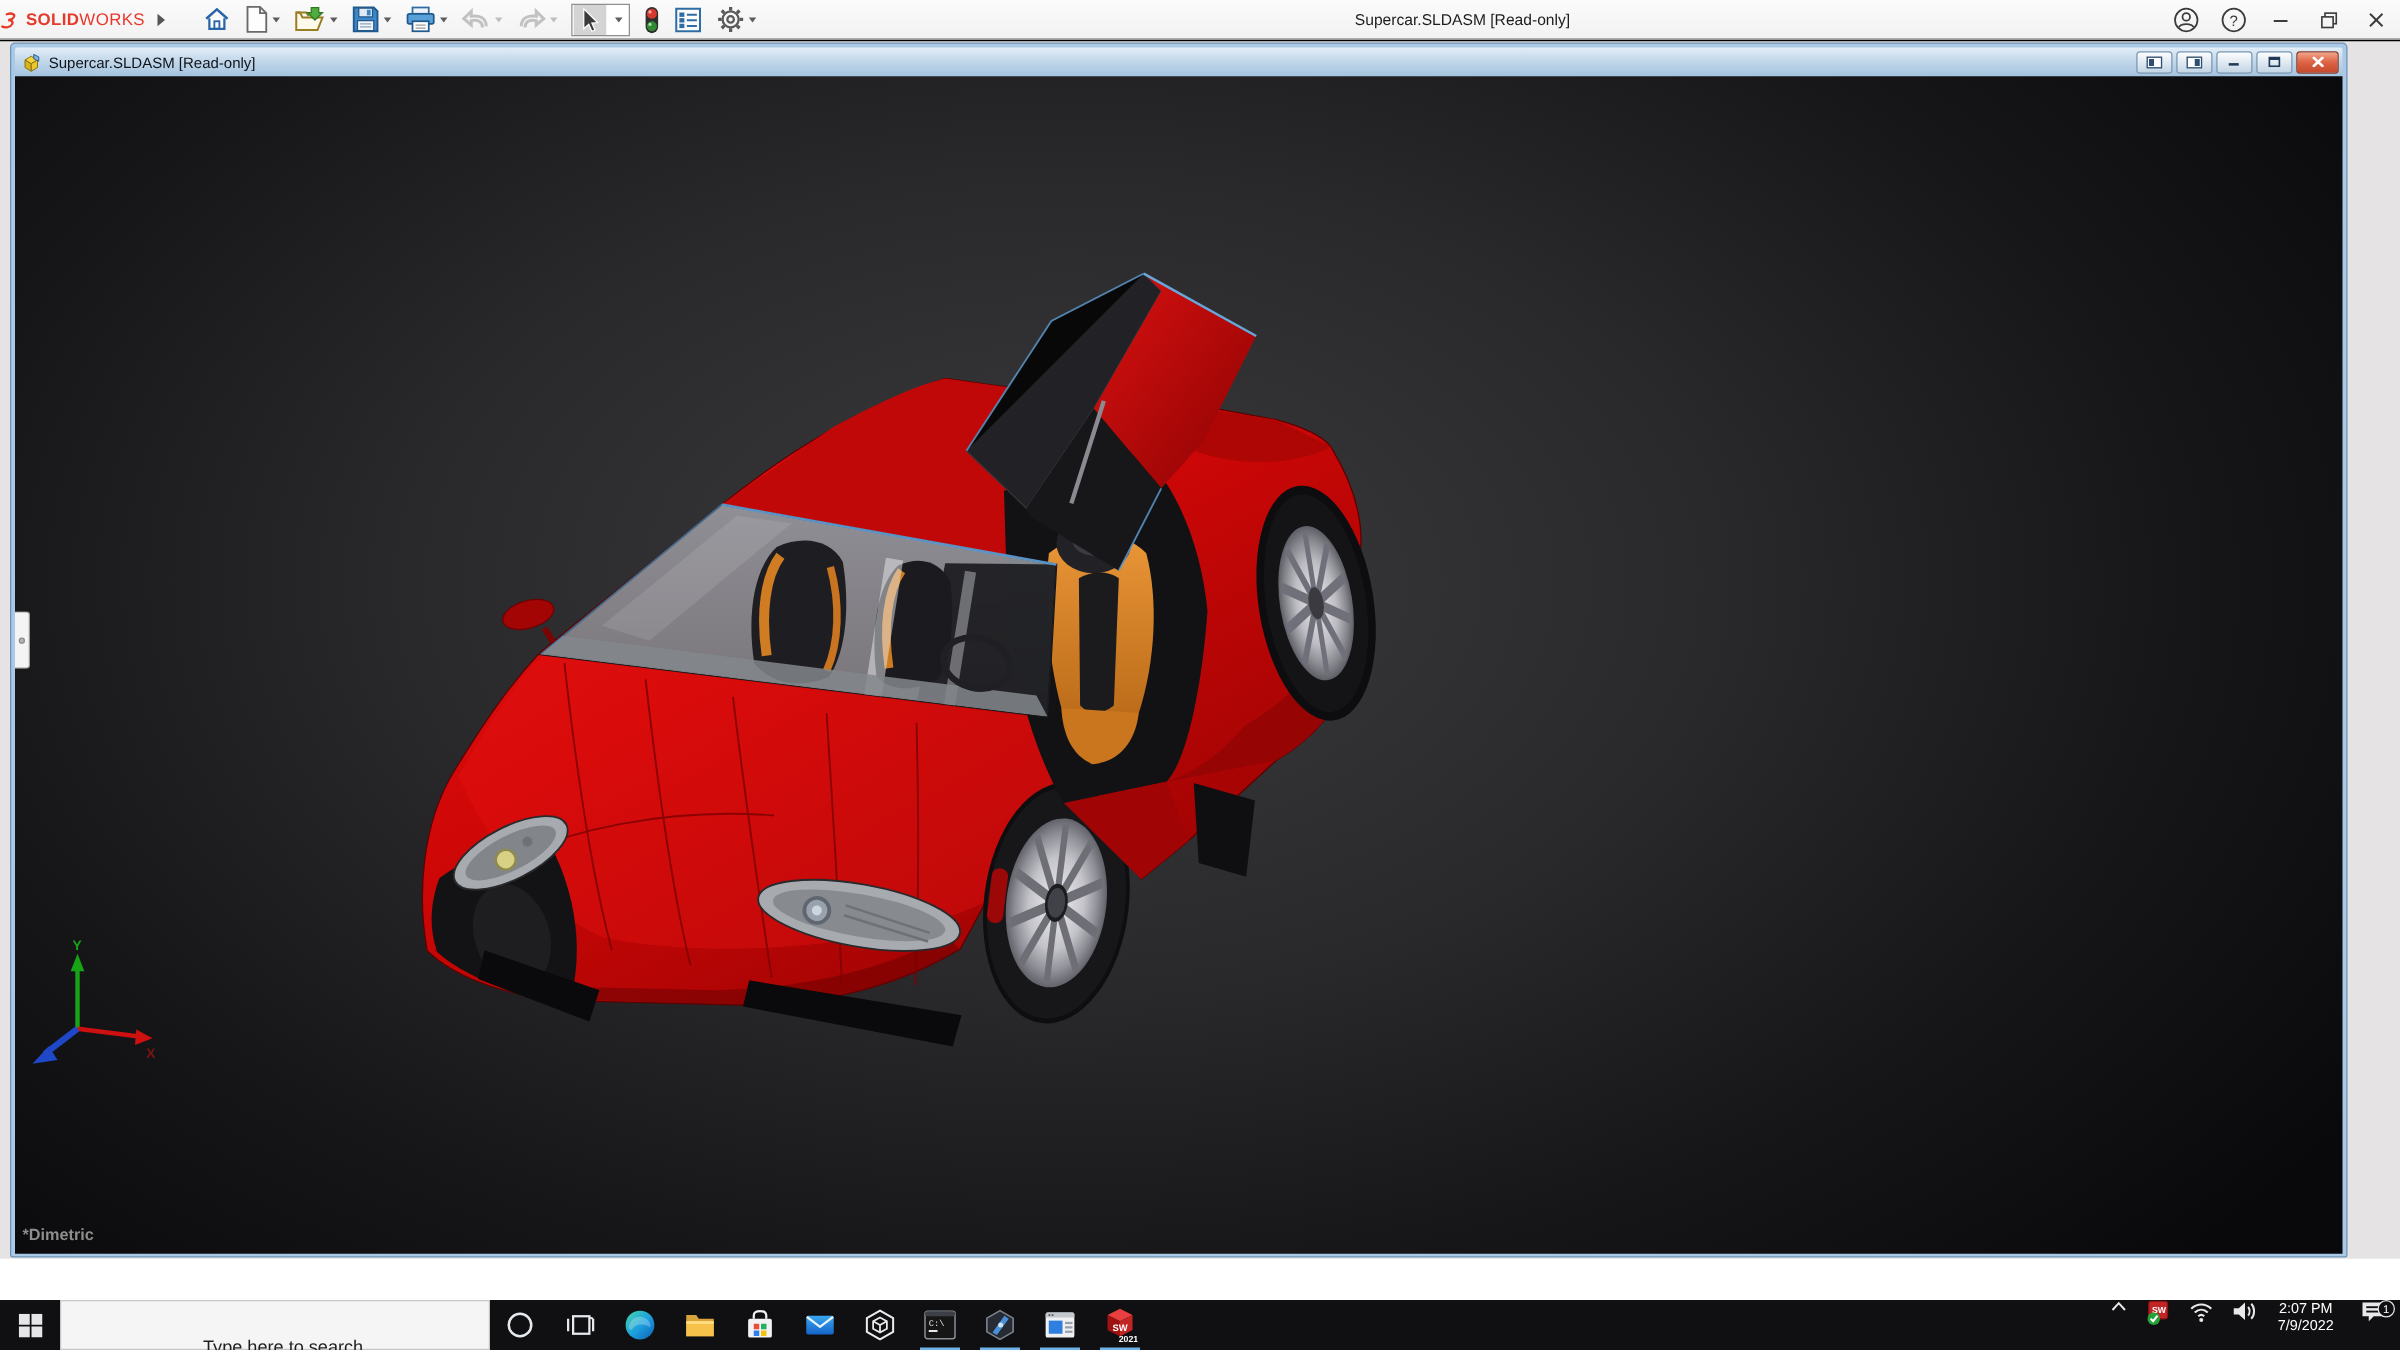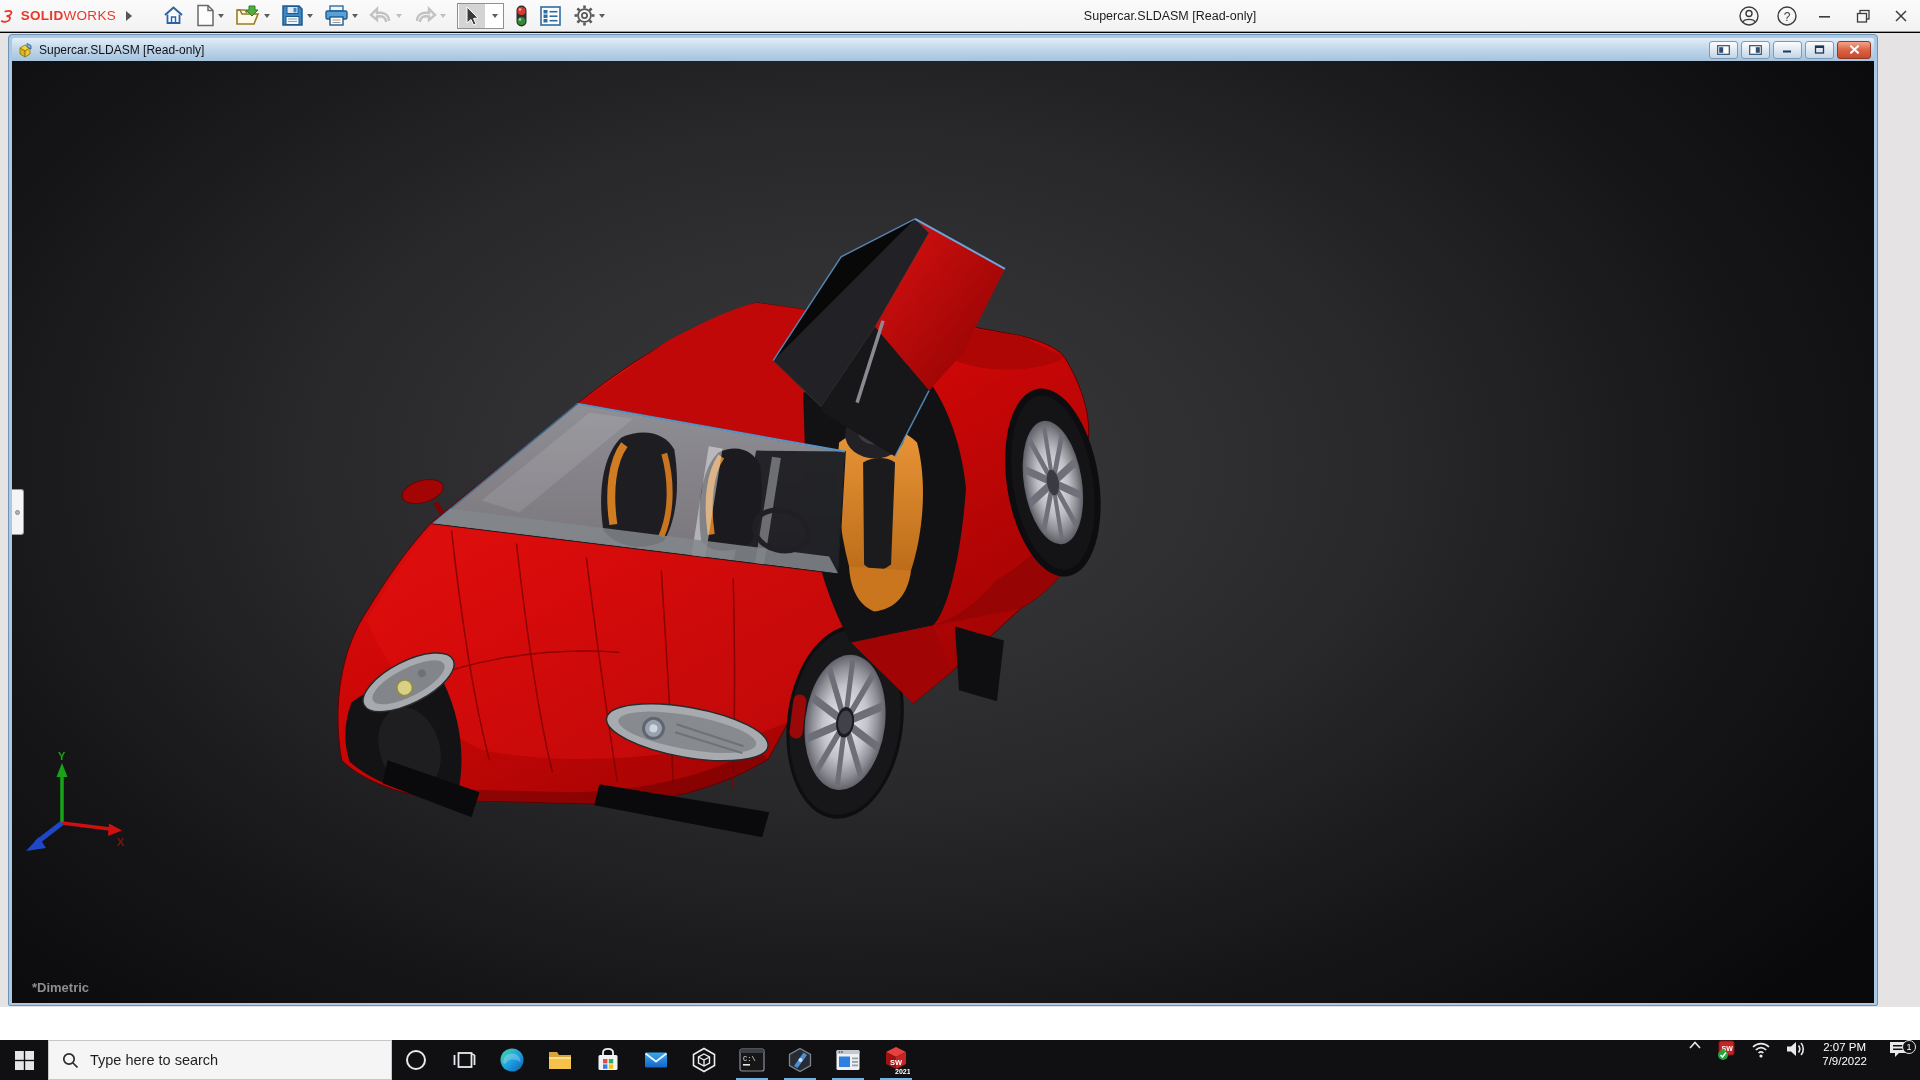--- a/index.html
+++ b/index.html
@@ -42,35 +42,35 @@
   .doc-btn { width:29px; height:18px; margin-left:3px; border:1px solid #7e99b4; border-radius:3px;
     background:linear-gradient(#fdfdfe,#dde7f0 55%,#c3d5e5); display:flex; align-items:center; justify-content:center; }
   .doc-btn.close { width:34px; border-color:#8e3a24;
     background:linear-gradient(#f2a488,#dd6143 50%,#c64a2e); }
 
   
   #viewport { position:relative; width:1862px; height:942px; overflow:hidden;
     background:radial-gradient(1250px 780px at 45% 43%, #3b3b3d 0%, #29292b 42%, #161618 72%, #09090b 100%); }
   #car { position:absolute; left:0; top:0; width:100%; height:100%; }
   #triad { position:absolute; left:6px; top:688px; }
-  #view-label { position:absolute; left:20px; bottom:8px; font-size:13px; font-weight:bold; color:#8e8e8e; }
+  #view-label { position:absolute; left:6px; bottom:8px; font-size:13px; font-weight:bold; color:#8e8e8e; }
   #pane-tab { position:absolute; left:0; top:428px; width:12px; height:46px; background:#f4f4f4;
     border:1px solid #9a9a9a; border-left:none; border-radius:0 3px 3px 0;
     display:flex; align-items:center; justify-content:center; }
   #pane-tab .dot { width:5px; height:5px; border-radius:50%; background:#b5b5b5; border:1px solid #8a8a8a; }
 
   
   #statusbar { position:absolute; left:0; top:974px; width:1920px; height:33px; background:#ffffff; }
 
   
   #taskbar { position:absolute; left:0; top:1040px; width:1920px; height:40px; background:#101012;
     display:flex; align-items:stretch; z-index:40; }
   .tb-btn { width:48px; display:flex; align-items:center; justify-content:center; position:relative; }
-  #search-box { width:344px; background:#f5f5f5; display:flex; align-items:center; gap:11px;
-    padding-left:13px; border:1px solid #c7c7c7; }
+  #search-box { width:344px; background:#f5f5f5; display:flex; align-items:center; gap:29px;
+    padding-left:13px; border:1px solid #c7c7c7;flex-direction:column; }
   #search-box span { font-size:14.5px; color:#1f1f1f; }
   .running::after { content:""; position:absolute; left:8px; bottom:0; width:32px; height:2.5px; background:#6fb3e8; }
   #tray { display:flex; align-items:flex-start; margin-left:auto; }
   .tray-btn { display:flex; align-items:center; justify-content:center; padding:0 7px; position:relative; }
   #clock { display:flex; flex-direction:column; justify-content:center; align-items:center;
     color:#fff; font-size:11.5px; line-height:14px; padding:0 9px; }
   #notif-badge { position:absolute; right:4px; bottom:5px; width:14px; height:14px; border-radius:50%;
     background:#101012; border:1.4px solid #e8e8ea; color:#fff; font-size:9px;
     display:flex; align-items:center; justify-content:center; }
 </style>

